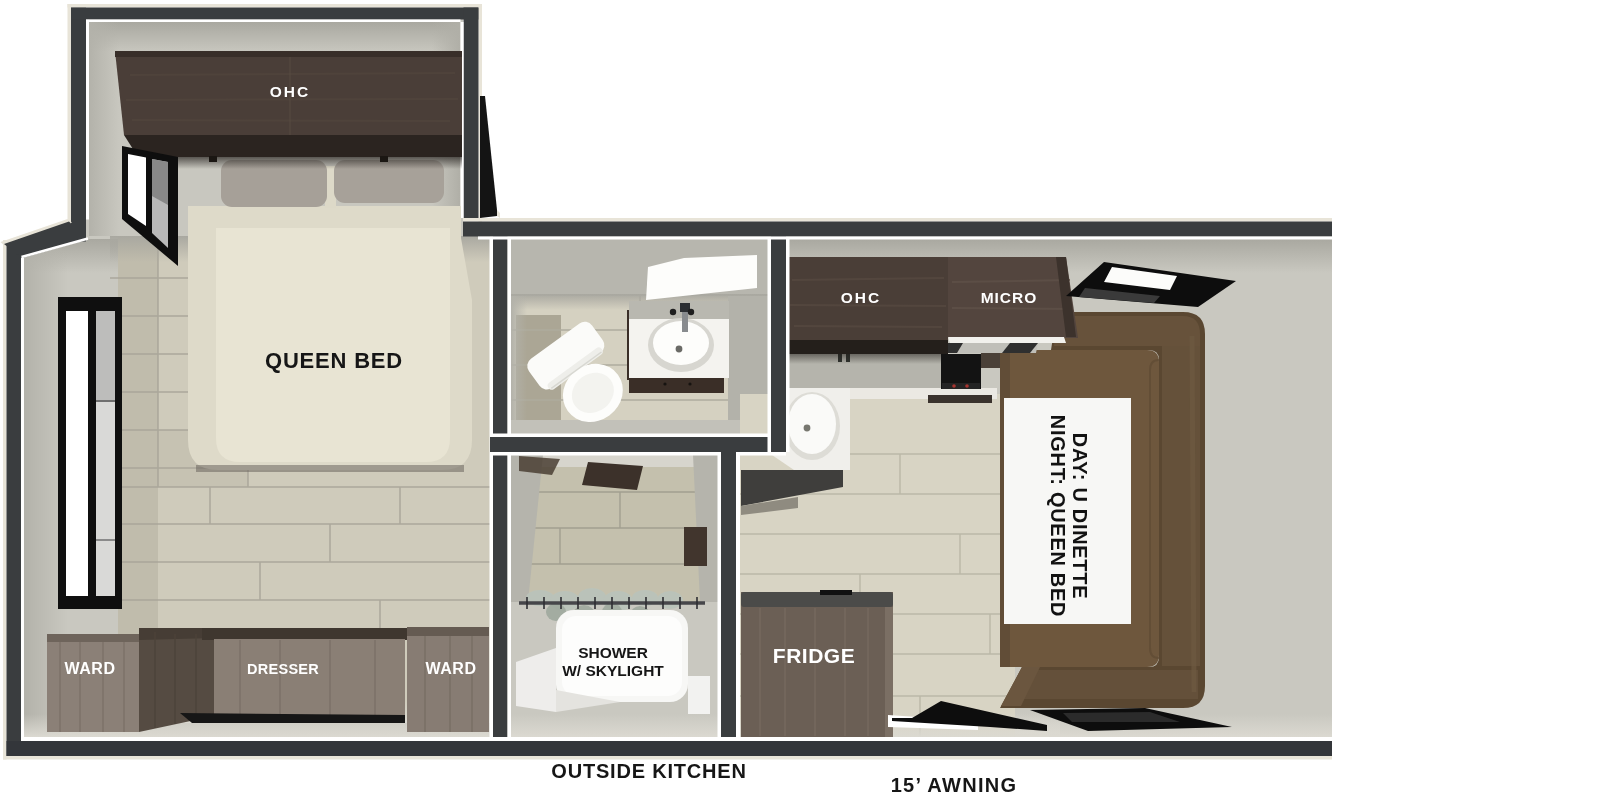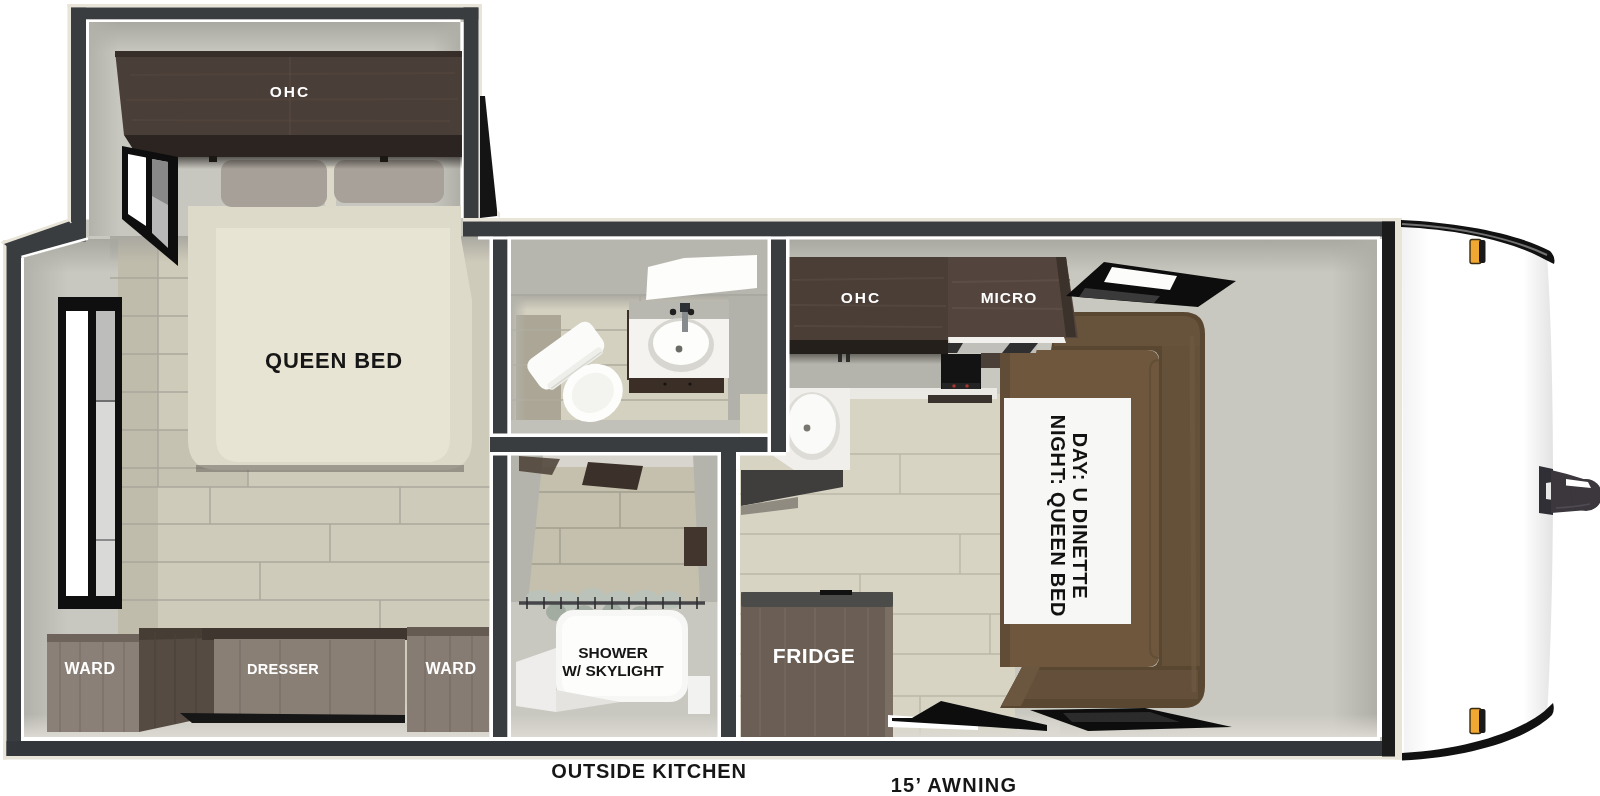--- a/index.html
+++ b/index.html
@@ -1,16 +1,16 @@
 <!DOCTYPE html>
 <html><head>
 <meta charset="utf-8">
 <style>
   html,body{margin:0;padding:0;background:#fff;}
-  #page{position:relative;width:1600px;height:796px;overflow:hidden;background:#fff;}
+  #page{position:relative;width:1332px;height:796px;overflow:hidden;background:#fff;}
   svg{display:block;}
   text{font-family:"Liberation Sans",sans-serif;}
   .wlbl{font-weight:bold;fill:#ffffff;}
   .blbl{font-weight:bold;fill:#161616;}
 </style>
 </head>
 <body>
 <div id="page">
 <svg width="1600" height="796" viewBox="0 0 1600 796">
 <defs>

